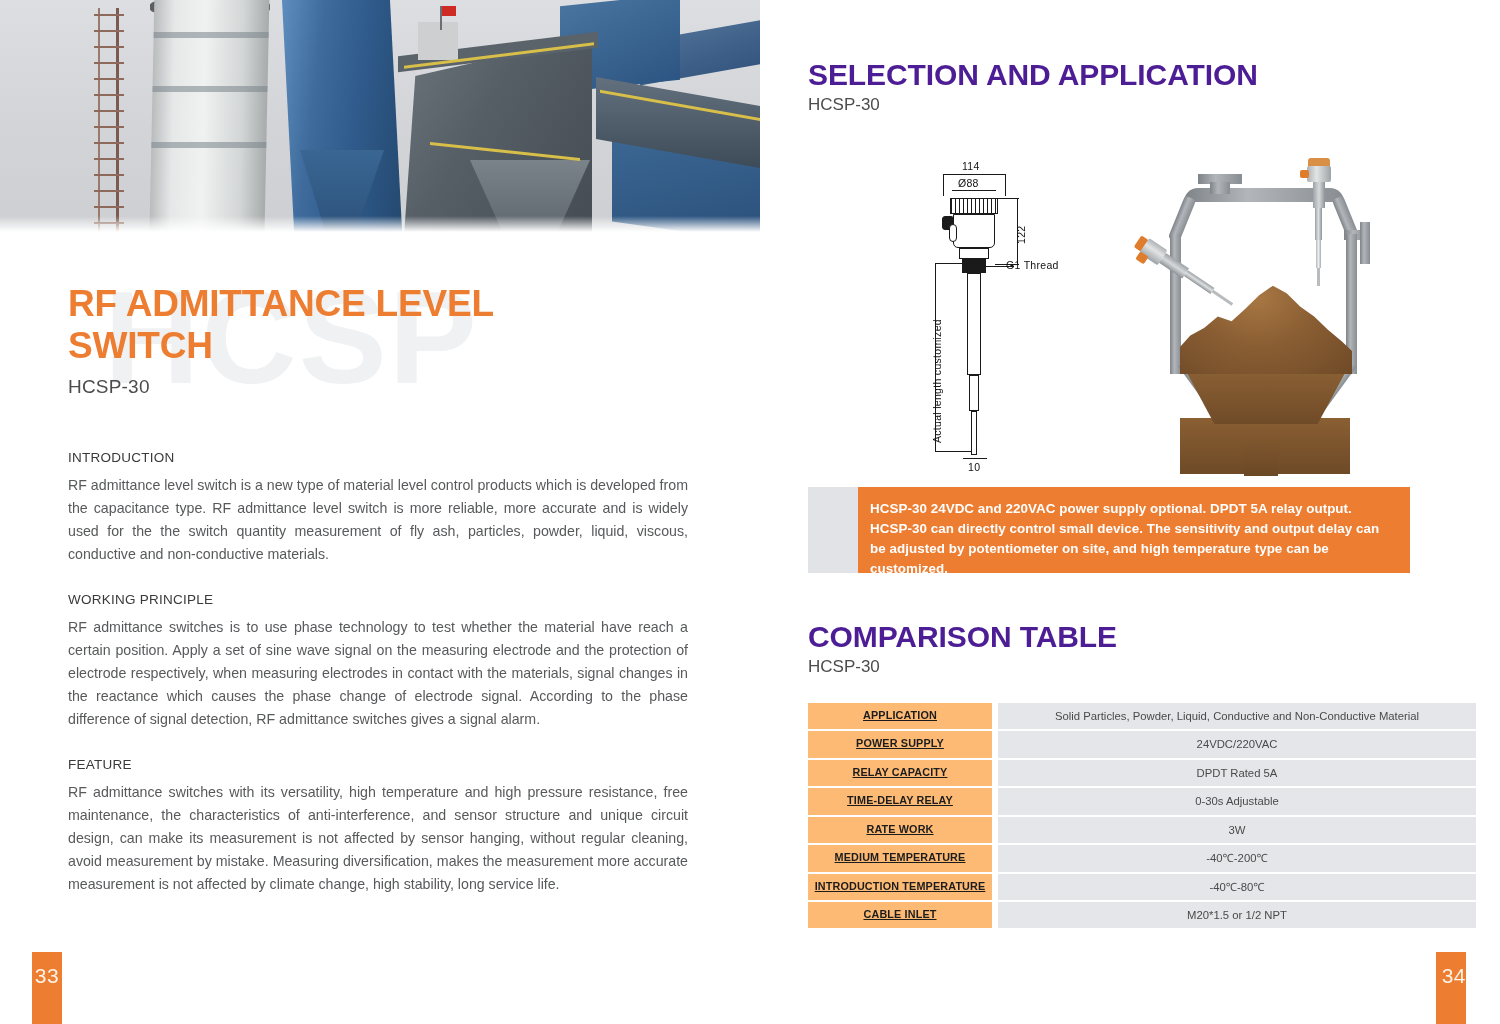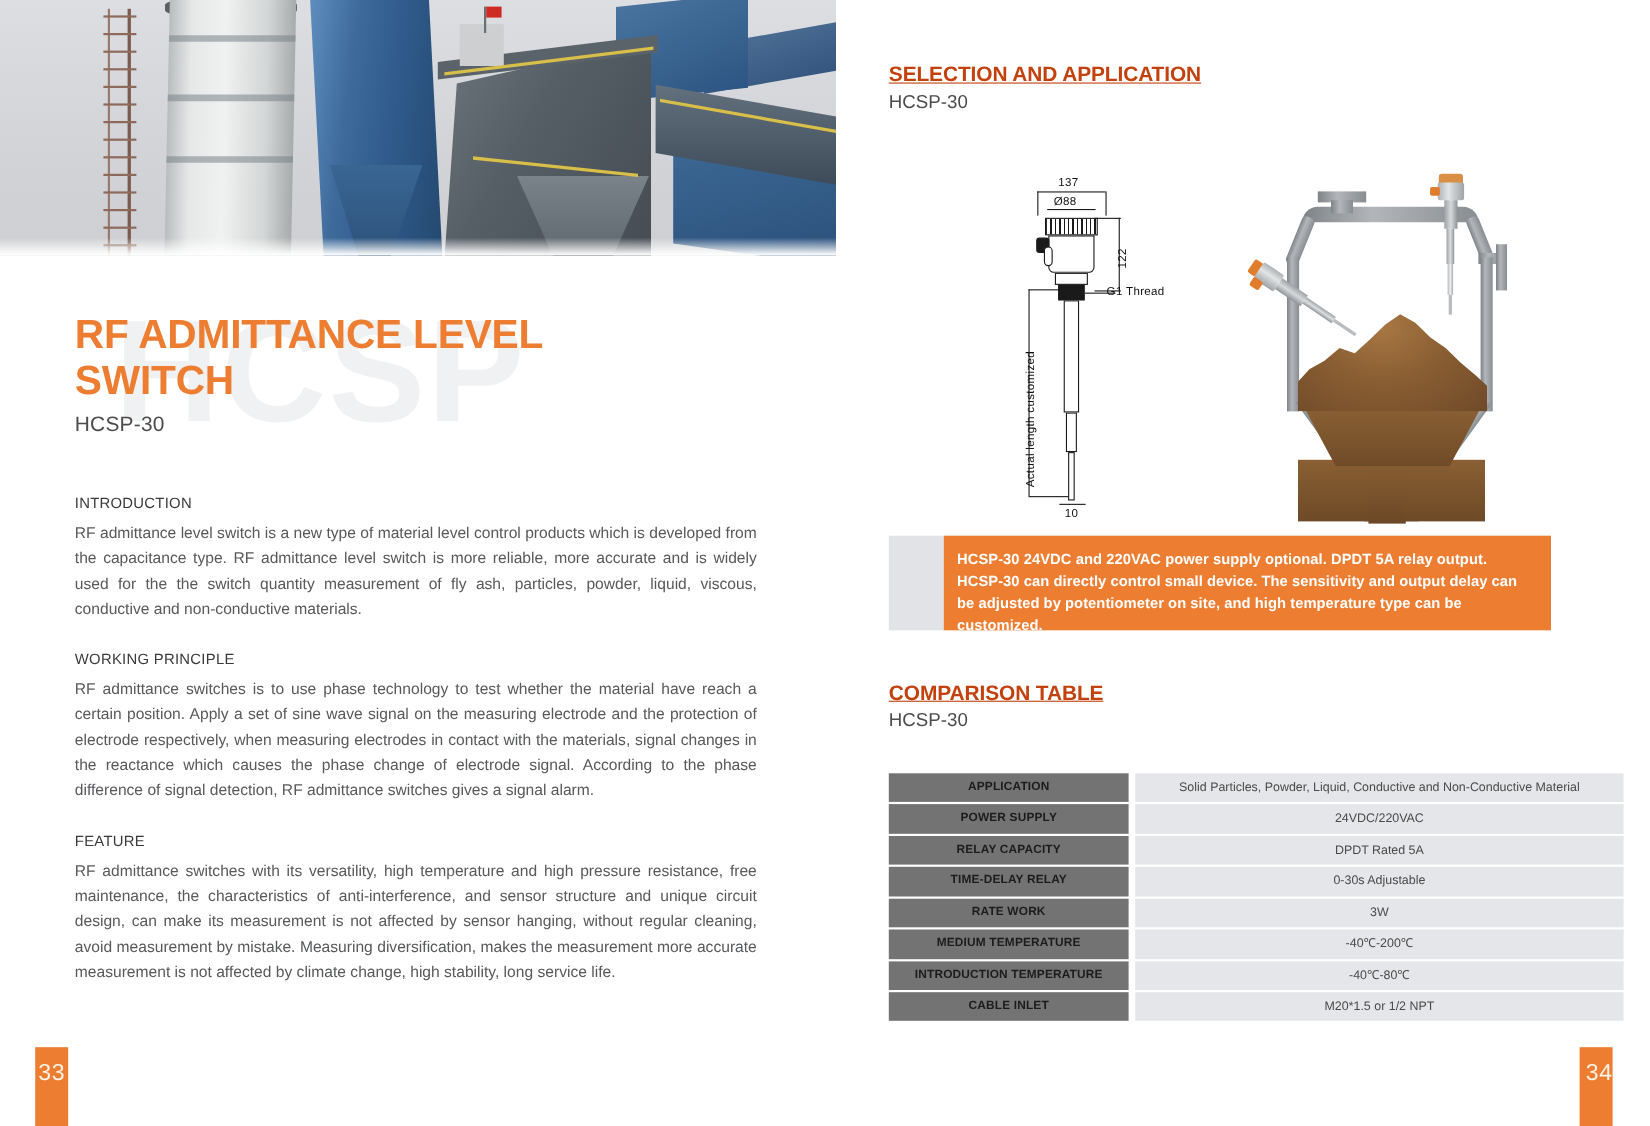--- a/index.html
+++ b/index.html
@@ -114,23 +114,22 @@
   .tab-left span {
     position:absolute; left:0; top:12px; width:100%; text-align:center;
     color:#fdf3e6; font-size:21px; letter-spacing:.5px;
   }
 
   
   .right-page { position:absolute; left:760px; top:0; width:740px; height:1024px; }
 
   .head-block { position:absolute; }
   .head-title {
-    font-size:19px; font-weight:bold; color:#c2410c; letter-spacing:-.1px;
+    font-size:30px; font-weight:bold; color:#4c1d95; letter-spacing:-.1px;
     text-transform:uppercase;
-    text-decoration:underline;
   }
   .head-sub { margin-top:3px; font-size:17px; color:#4c4c4c; }
 
   
   .drawing { position:absolute; left:145px; top:158px; width:210px; height:320px; }
   .dl { position:absolute; background:#1a1a1a; }
   .dl.h { height:1px; } .dl.v { width:1px; }
   .dim-txt {
     position:absolute; font-family:"Liberation Sans", sans-serif;
     font-size:10.5px; color:#111; letter-spacing:.3px; white-space:nowrap;
@@ -158,23 +157,23 @@
   }
   .callout p {
     color:#ffffff; font-size:13.4px; font-weight:bold; line-height:1.5;
     letter-spacing:.05px;
   }
 
   
   .table { position:absolute; left:48px; top:703px; width:668px; }
   .trow { display:flex; margin-bottom:2px; }
   .tlabel {
-    width:218px; background:#737373; color:#1c1c1c;
+    width:184px; background:#fdba74; color:#1c1c1c;
     font-size:10.8px; font-weight:bold; letter-spacing:.15px;
-    text-align:center; padding:7px 2px; line-height:1.1;
+    text-align:center; padding:7px 2px; line-height:1.1;text-decoration:underline;
   }
   .tval {
     flex:1; margin-left:6px; background:#E4E6E9; color:#4a4a4a;
     font-size:11.3px; text-align:center; padding:7px 4px; line-height:1.1;
   }
 
   
   .tab-right {
     position:absolute; left:676px; top:952px; width:30px; height:72px;
     background:#ED7D31;
@@ -269,21 +268,21 @@
     <div class="head-block" style="left:48px;top:58px;">
       <div class="head-title">SELECTION AND APPLICATION</div>
       <div class="head-sub">HCSP-30</div>
     </div>
 
     <div class="drawing">
 
       <div class="dl h" style="left:38px;top:16px;width:62px;"></div>
       <div class="dl v" style="left:38px;top:16px;height:22px;"></div>
       <div class="dl v" style="left:100px;top:16px;height:22px;"></div>
-      <div class="dim-txt" style="left:57px;top:2px;">137</div>
+      <div class="dim-txt" style="left:57px;top:2px;">114</div>
 
       <div class="dl h" style="left:47px;top:32px;width:44px;"></div>
       <div class="dim-txt" style="left:53px;top:19px;">Ø88</div>
 
       <div class="body-head hatch" style="left:45px;top:40px;width:48px;height:16px;"></div>
       <div class="body-head" style="left:48px;top:56px;width:42px;height:34px;border-radius:0 0 5px 5px;"></div>
       <div class="body-head" style="left:37px;top:58px;width:12px;height:14px;background:#1a1a1a;border-radius:3px;"></div>
       <div class="body-head" style="left:44px;top:66px;width:8px;height:18px;border-radius:4px;"></div>
 
       <div class="dl v" style="left:112px;top:40px;height:66px;"></div>

